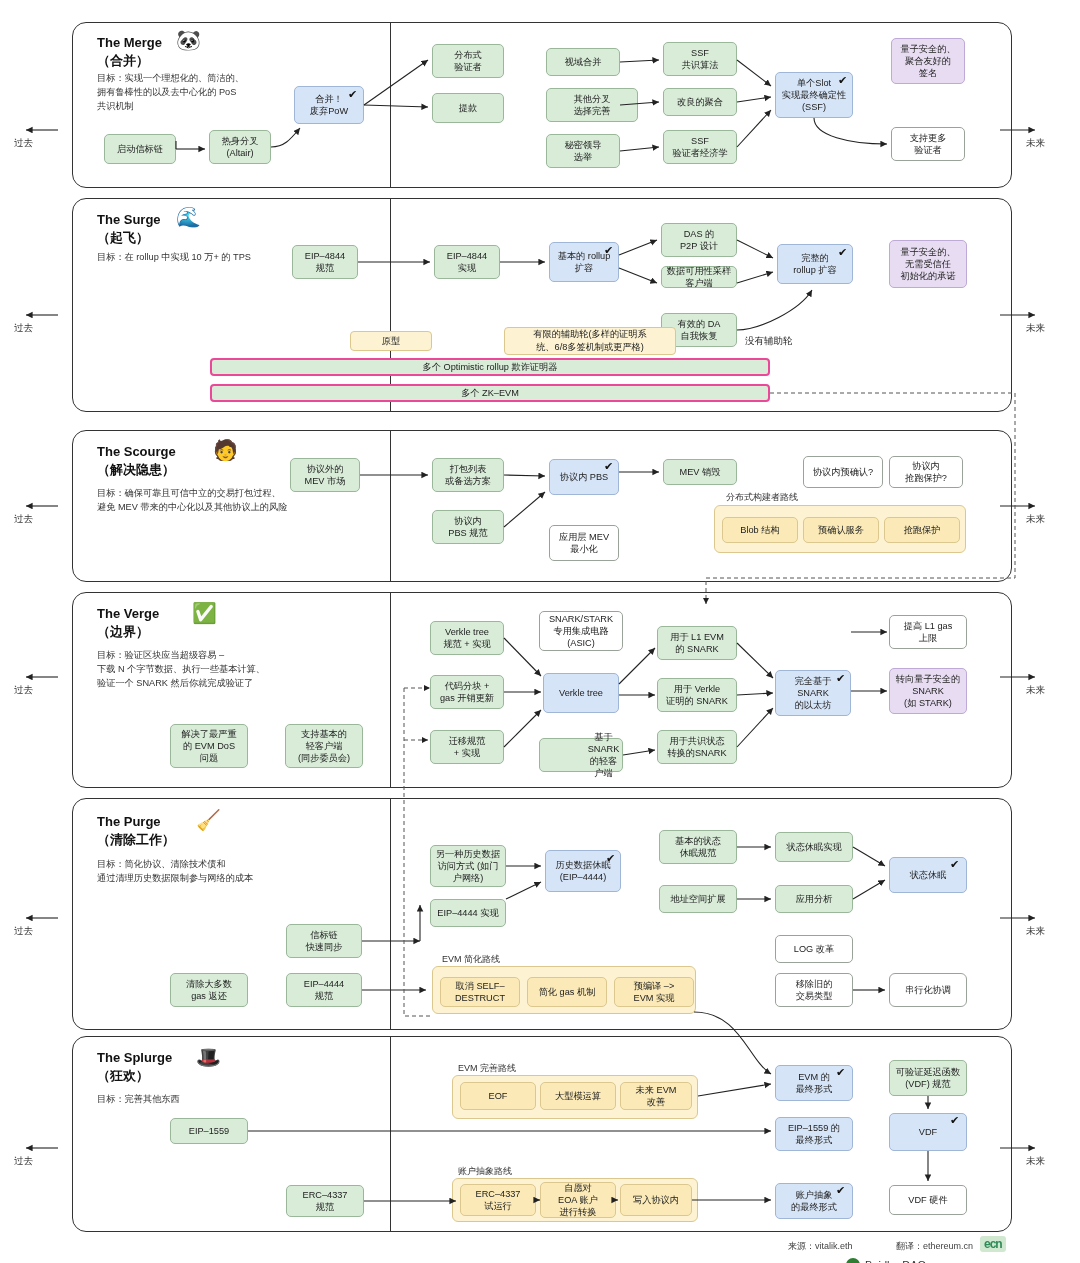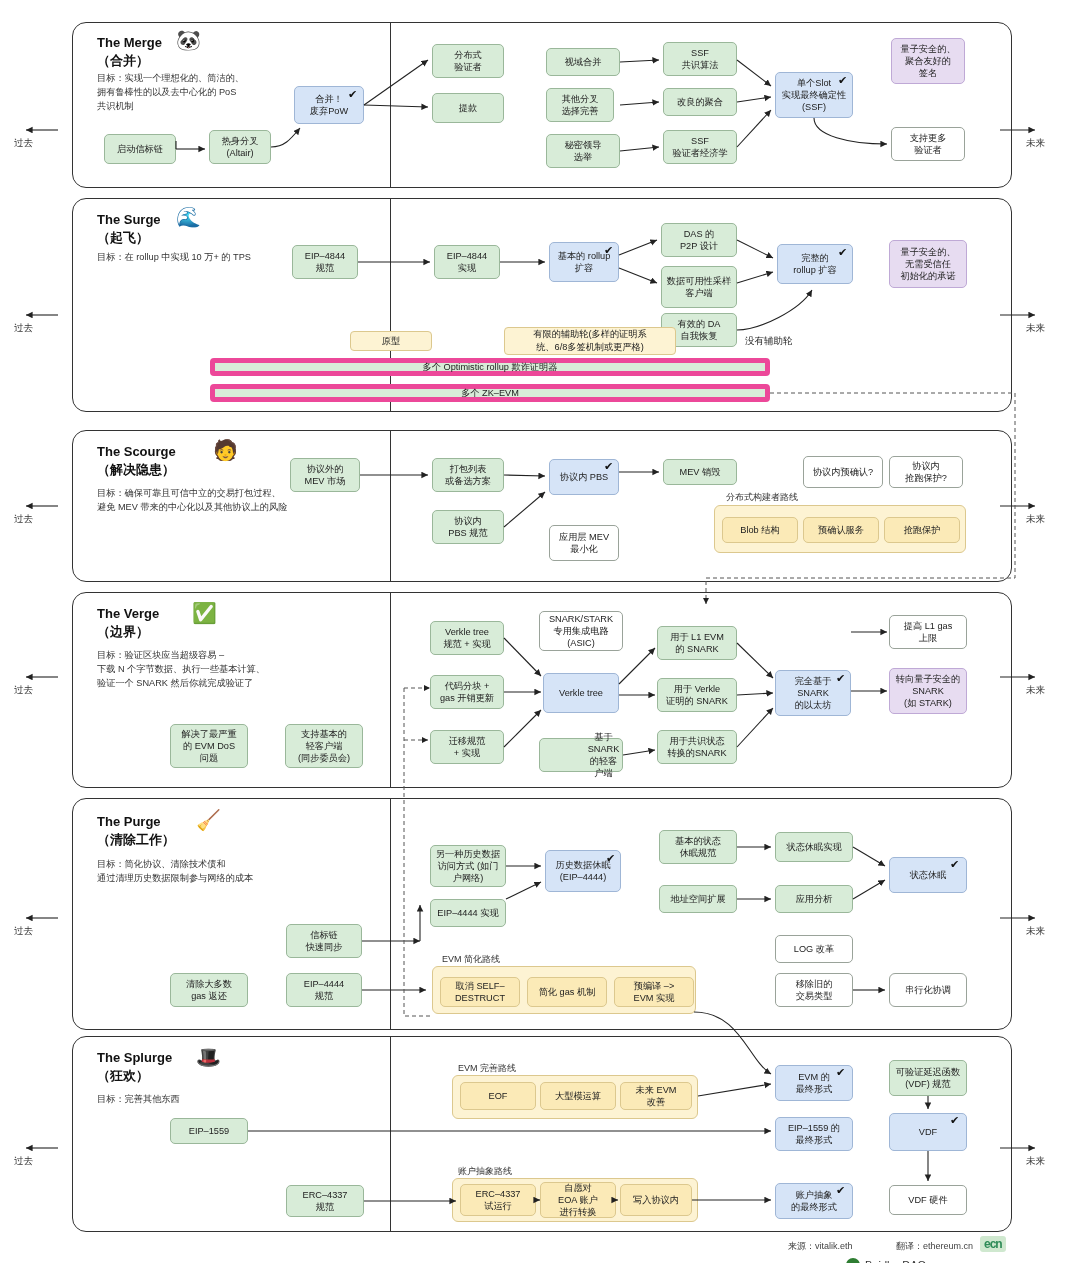--- a/index.html
+++ b/index.html
@@ -9,21 +9,21 @@
   .sec-title{position:absolute;font-size:13px;font-weight:bold;line-height:1.35;color:#111;}
   .sec-goal{position:absolute;font-size:9.2px;line-height:1.5;color:#333;}
   .emoji{position:absolute;font-size:20px;line-height:1;}
   .divider{position:absolute;width:1px;background:#333;}
   .node{position:absolute;box-sizing:border-box;border:1px solid #7d8a7d;border-radius:5px;font-size:9.2px;line-height:1.32;display:flex;align-items:center;justify-content:center;text-align:center;padding:2px 3px;}
   .green{background:#d8ecd8;border-color:#9ab79a;}
   .blue{background:#d6e4f7;border-color:#9fb6d6;}
   .purple{background:#e7dcf1;border-color:#bfa9d6;}
   .yellow{background:#fdf3d3;border-color:#dcc88e;}
   .white{background:#fff;border-color:#9aa39a;}
-  .lane{position:absolute;box-sizing:border-box;border:5px solid #ec4899;border-radius:4px;background:#d8ecd8;font-size:9.2px;display:flex;align-items:center;justify-content:center;}
+  .lane{position:absolute;box-sizing:border-box;border:2px solid #ec4899;border-radius:4px;background:#d8ecd8;font-size:9.2px;display:flex;align-items:center;justify-content:center;}
   .laneband{position:absolute;box-sizing:border-box;border:1px solid #dcc88e;border-radius:4px;background:#fdf3d3;font-size:9.2px;display:flex;align-items:center;justify-content:center;text-align:center;padding:2px 4px;}
   .boxgroup{position:absolute;box-sizing:border-box;border:1px solid #dcc88e;border-radius:6px;background:#fdf3d3;}
   .grouplabel{position:absolute;font-size:9px;color:#333;}
   .check{position:absolute;font-size:11px;color:#111;font-weight:bold;}
   .axis{position:absolute;font-size:9.5px;color:#333;}
   svg.ov{position:absolute;left:0;top:0;width:1080px;height:1263px;pointer-events:none;}
   .arrowlbl{position:absolute;font-size:9.5px;color:#222;}
   .credit{position:absolute;font-size:9px;color:#444;}
   .wm{position:absolute;font-size:11px;color:#333;display:flex;align-items:center;gap:5px;}
   .wmcircle{width:14px;height:14px;border-radius:50%;background:#2e7d32;display:inline-block;}
@@ -47,21 +47,21 @@
   <div class="node green" style="left:104px;top:134px;width:72px;height:30px;">启动信标链</div>
   <div class="node green" style="left:209px;top:130px;width:62px;height:34px;white-space:pre-line;">热身分叉
 (Altair)</div>
   <div class="node blue" style="left:294px;top:86px;width:70px;height:38px;white-space:pre-line;">合并！
 废弃PoW</div>
   <div class="check" style="left:348px;top:88px;">✔</div>
   <div class="node green" style="left:432px;top:44px;width:72px;height:34px;white-space:pre-line;">分布式
 验证者</div>
   <div class="node green" style="left:432px;top:93px;width:72px;height:30px;">提款</div>
   <div class="node green" style="left:546px;top:48px;width:74px;height:28px;">视域合并</div>
-  <div class="node green" style="left:546px;top:88px;width:68px;height:34px;white-space:pre-line;">其他分叉
+  <div class="node green" style="left:546px;top:88px;width:92px;height:34px;white-space:pre-line;">其他分叉
 选择完善</div>
   <div class="node green" style="left:546px;top:134px;width:74px;height:34px;white-space:pre-line;">秘密领导
 选举</div>
   <div class="node green" style="left:663px;top:42px;width:74px;height:34px;white-space:pre-line;">SSF
 共识算法</div>
   <div class="node green" style="left:663px;top:88px;width:74px;height:28px;">改良的聚合</div>
   <div class="node green" style="left:663px;top:130px;width:74px;height:34px;white-space:pre-line;">SSF
 验证者经济学</div>
   <div class="node blue" style="left:775px;top:72px;width:78px;height:46px;white-space:pre-line;">单个Slot
 实现最终确定性
@@ -86,21 +86,21 @@
 
   <div class="node green" style="left:292px;top:245px;width:66px;height:34px;white-space:pre-line;">EIP–4844
 规范</div>
   <div class="node green" style="left:434px;top:245px;width:66px;height:34px;white-space:pre-line;">EIP–4844
 实现</div>
   <div class="node blue" style="left:549px;top:242px;width:70px;height:40px;white-space:pre-line;">基本的 rollup
 扩容</div>
   <div class="check" style="left:604px;top:244px;">✔</div>
   <div class="node green" style="left:661px;top:223px;width:76px;height:34px;white-space:pre-line;">DAS 的
 P2P 设计</div>
-  <div class="node green" style="left:661px;top:266px;width:76px;height:42px;white-space:pre-line;">数据可用性采样
+  <div class="node green" style="left:661px;top:266px;width:76px;height:22px;white-space:pre-line;">数据可用性采样
 客户端</div>
   <div class="node green" style="left:661px;top:313px;width:76px;height:34px;white-space:pre-line;">有效的 DA
 自我恢复</div>
   <div class="node blue" style="left:777px;top:244px;width:76px;height:40px;white-space:pre-line;">完整的
 rollup 扩容</div>
   <div class="check" style="left:838px;top:246px;">✔</div>
   <div class="node purple" style="left:889px;top:240px;width:78px;height:48px;white-space:pre-line;">量子安全的、
 无需受信任
 初始化的承诺</div>
 

